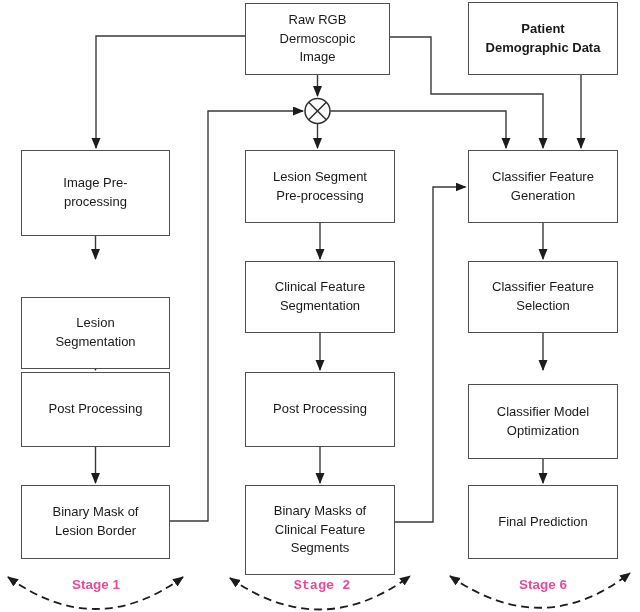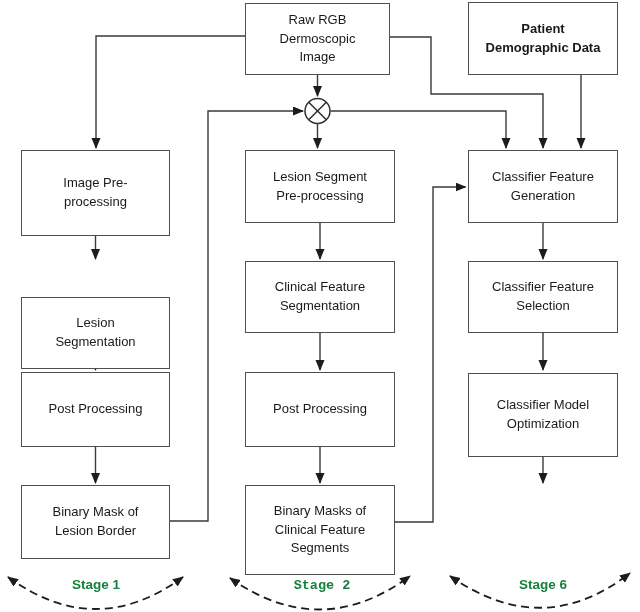--- a/index.html
+++ b/index.html
@@ -31,21 +31,21 @@
     font-size: 13px;
     line-height: 1.45;
     color: #1a1a1a;
   }
   .stage-label {
     position: absolute;
     width: 100px;
     text-align: center;
     font-size: 13.5px;
     font-weight: bold;
-    color: #15803d;
+    color: #ec4899;
   }
 </style>
 </head>
 <body>
 
 <div id="canvas">
 
   <svg id="wires" viewBox="0 0 640 612" xmlns="http://www.w3.org/2000/svg">
     <defs>
       <marker id="arr" markerUnits="userSpaceOnUse" markerWidth="12" markerHeight="10" refX="10" refY="4.5" orient="auto-start-reverse">
@@ -133,22 +133,25 @@
   </div>
 
   <div class="node" style="left:468px; top:150px; width:150px; height:73px;">
     <span class="node-label">Classifier Feature
 Generation</span>
   </div>
   <div class="node" style="left:468px; top:261px; width:150px; height:72px;">
     <span class="node-label">Classifier Feature
 Selection</span>
   </div>
-  <div class="node" style="left:468px; top:373px; width:150px; height:84px;">
+  <div class="node" style="left:468px; top:384px; width:150px; height:75px;">
     <span class="node-label">Classifier Model
 Optimization</span>
+  </div>
+  <div class="node" style="left:468px; top:485px; width:150px; height:74px;">
+    <span class="node-label">Final Prediction</span>
   </div>
 
   <div class="stage-label" style="left:46px; top:577px;">Stage 1</div>
   <div class="stage-label" style="left:272px; top:578px;font-family:Liberation Mono, monospace;">Stage 2</div>
   <div class="stage-label" style="left:493px; top:577px;">Stage 6</div>
 
 </div>
 
 </body></html>

